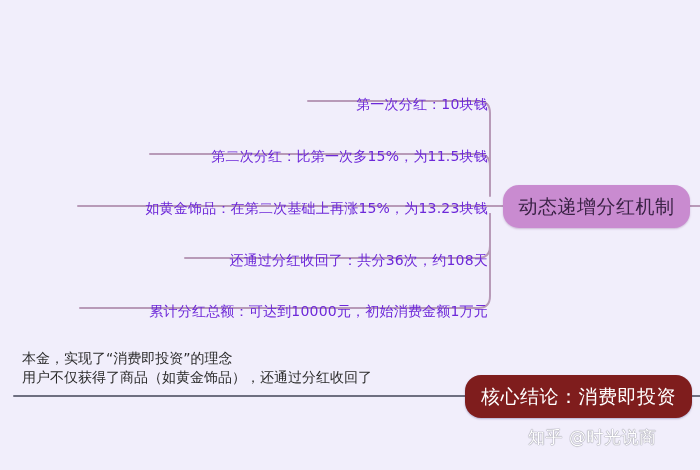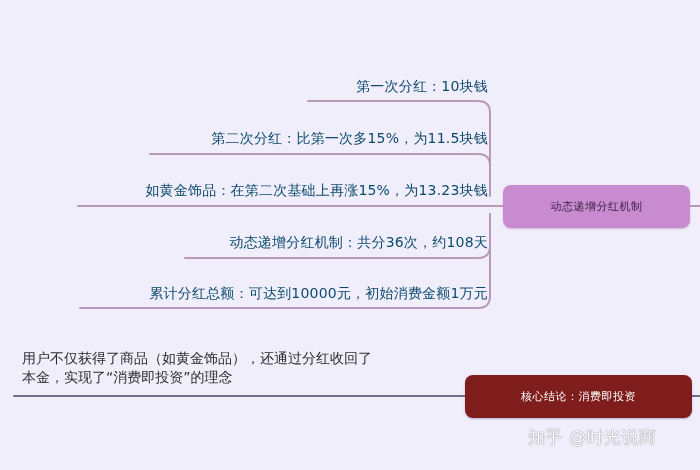--- a/index.html
+++ b/index.html
@@ -7,29 +7,30 @@
     width: 700px; height: 470px; overflow: hidden;
     background: #f1eefb;
     font-family: "DejaVu Sans", "Liberation Sans", sans-serif;
     position: relative;
   }
   .canvas { position: absolute; left: 0; top: 0; width: 700px; height: 470px; }
   svg.lines { position: absolute; left: 0; top: 0; width: 700px; height: 470px; }
   .branch-text {
     position: absolute;
     font-size: 14px;
-    color: #0c4a6e;
+    color: #6d28d9;
     white-space: nowrap;
     text-align: right;
     letter-spacing: 0.2px;
+    margin-top: 18px;
   }
   .node {
     position: absolute;
-    border-radius: 8px;
-    font-size: 11px;
+    border-radius: 16px;
+    font-size: 19px;
     display: flex; align-items: center; justify-content: center;
     white-space: nowrap;
     letter-spacing: 0.5px;
   }
   .node-mechanism {
     left: 503px; top: 185px; width: 187px; height: 43px;
     color: #3a2245;
     box-shadow: 0 1px 2px rgba(120,60,130,0.3);
   }
   .node-conclusion {
@@ -71,30 +72,30 @@
     </g>
     <g fill="none" stroke="#6e6f80" stroke-width="2" stroke-linecap="round">
       <path d="M14 396 H465"></path>
       <path d="M692 396 H700"></path>
     </g>
   </svg>
 
   <div class="branch-text" style="right: 212px; top: 78px;">第一次分红：10块钱</div>
   <div class="branch-text" style="right: 212px; top: 130px;">第二次分红：比第一次多15%，为11.5块钱</div>
   <div class="branch-text" style="right: 212px; top: 182px;">如黄金饰品：在第二次基础上再涨15%，为13.23块钱</div>
-  <div class="branch-text" style="right: 212px; top: 234px;">动态递增分红机制：共分36次，约108天</div>
+  <div class="branch-text" style="right: 212px; top: 234px;">还通过分红收回了：共分36次，约108天</div>
   <div class="branch-text" style="right: 212px; top: 285px;">累计分红总额：可达到10000元，初始消费金额1万元</div>
 
   <div class="node node-mechanism" style="background: #c98bd0;">
     <span>动态递增分红机制</span>
   </div>
 
   <div class="note">
+    <div>本金，实现了“消费即投资”的理念</div>
     <div>用户不仅获得了商品（如黄金饰品），还通过分红收回了</div>
-    <div>本金，实现了“消费即投资”的理念</div>
   </div>
 
   <div class="node node-conclusion" style="background: #7f1d1d;">
     <span>核心结论：消费即投资</span>
   </div>
 
   <div class="watermark">知乎 @时光说商</div>
 </div>
 
 </body></html>

